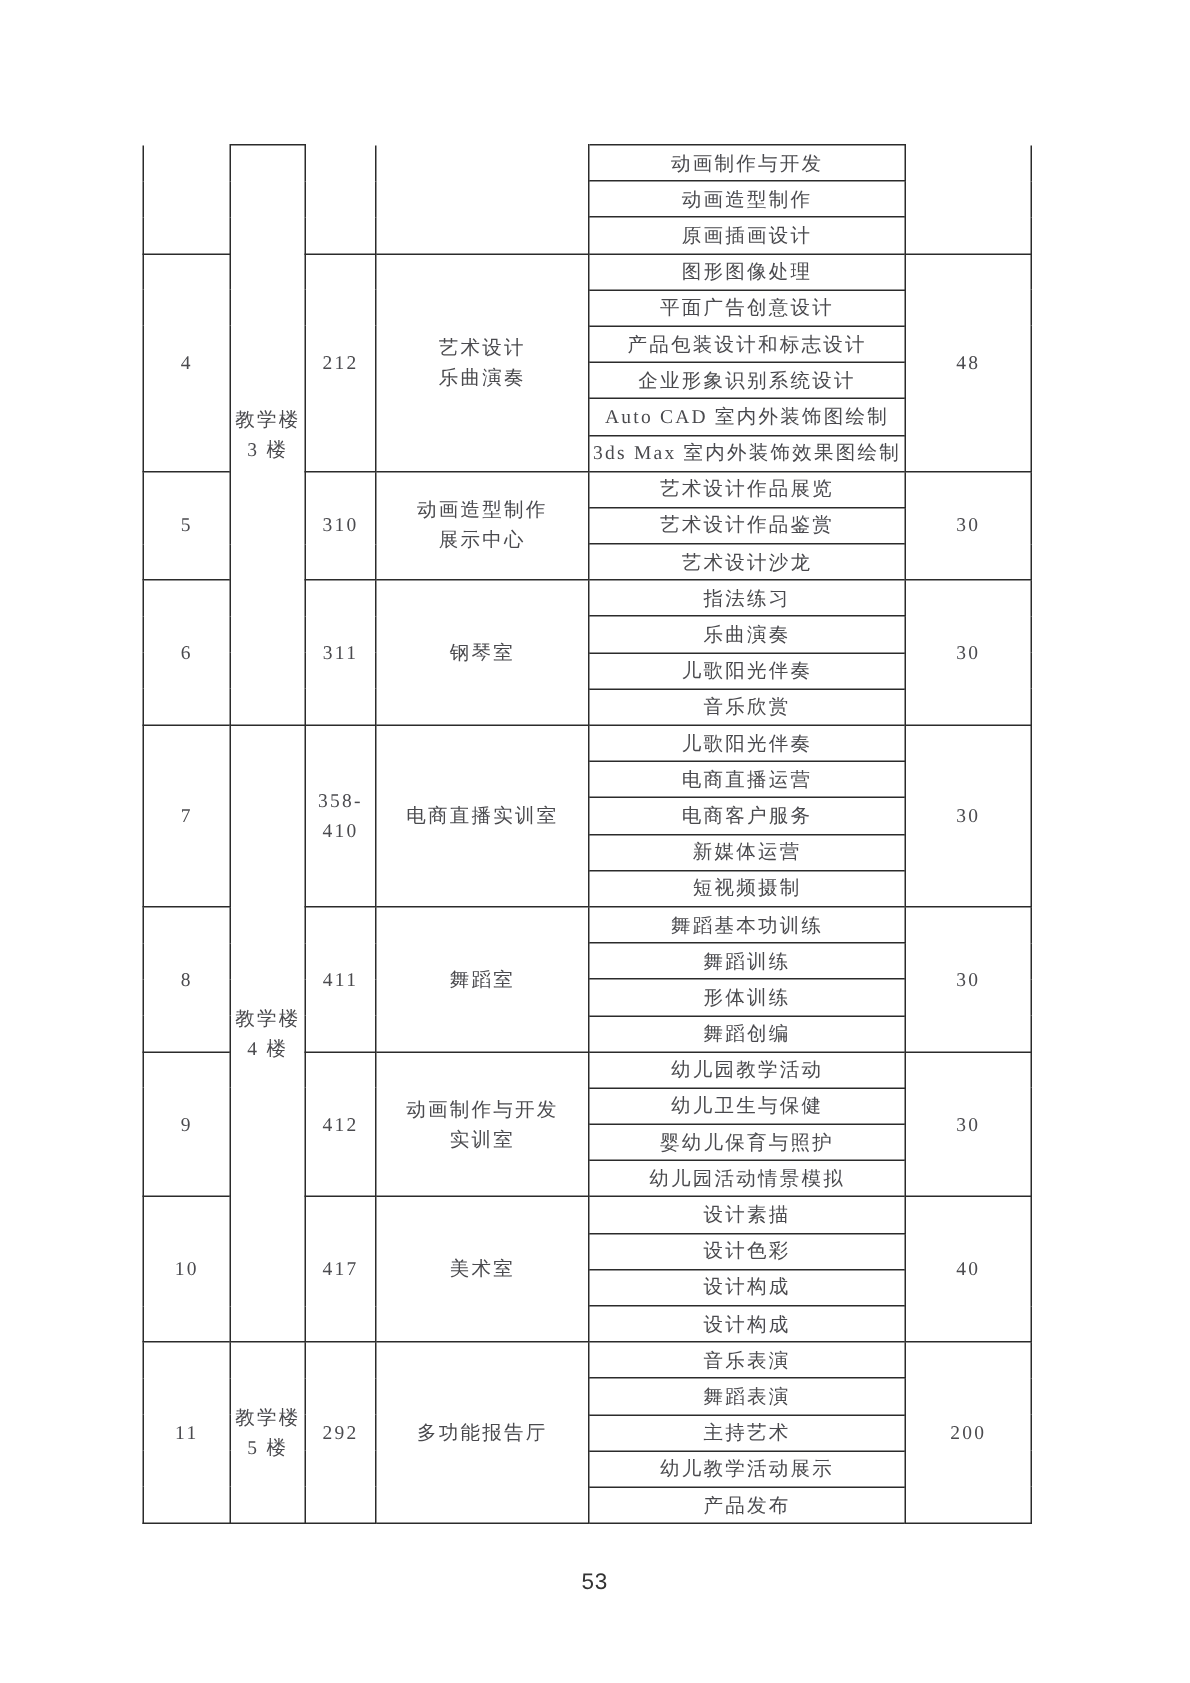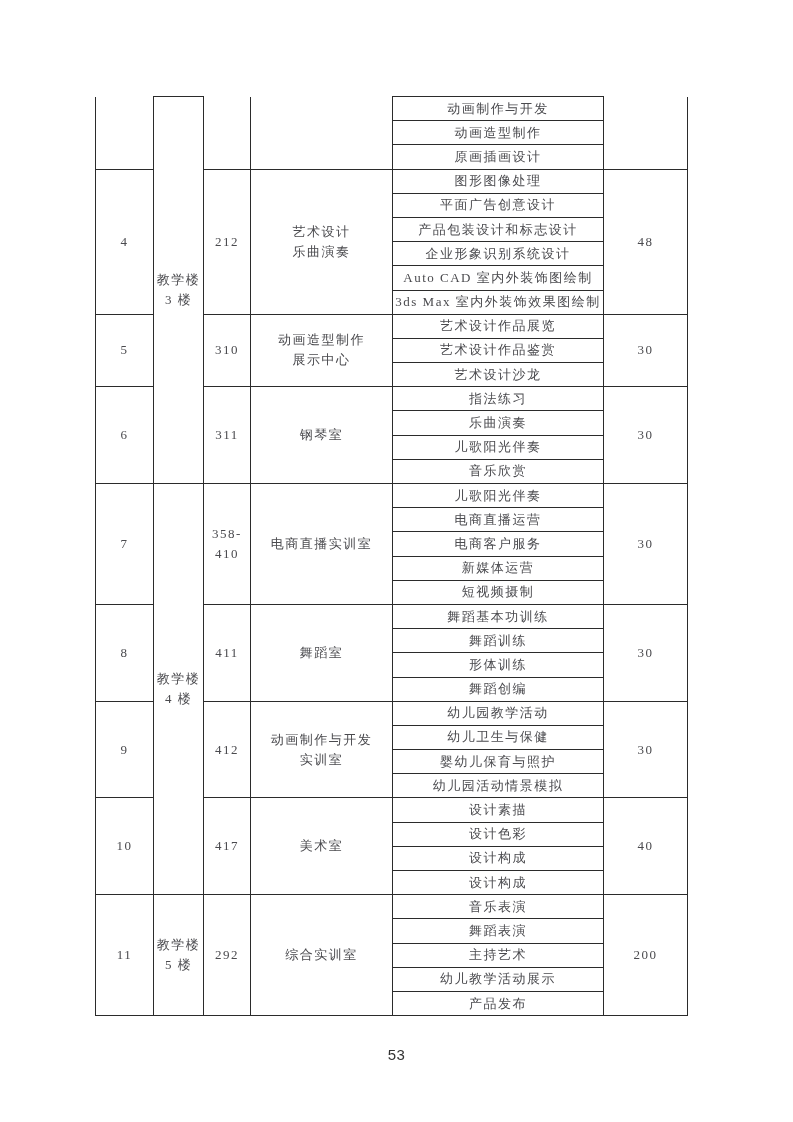--- a/index.html
+++ b/index.html
@@ -342,21 +342,21 @@
             <div class="line">11</div>
           </td>
           <td class="b2" rowspan="5">
             <div class="line">教学楼</div>
             <div class="line">5 楼</div>
           </td>
           <td rowspan="5">
             <div class="line">292</div>
           </td>
           <td rowspan="5">
-            <div class="line">综合实训室</div>
+            <div class="line">多功能报告厅</div>
           </td>
           <td>
             <div class="line">音乐表演</div>
           </td>
           <td rowspan="5">
             <div class="line">200</div>
           </td>
         </tr>
         <tr>
           <td>

